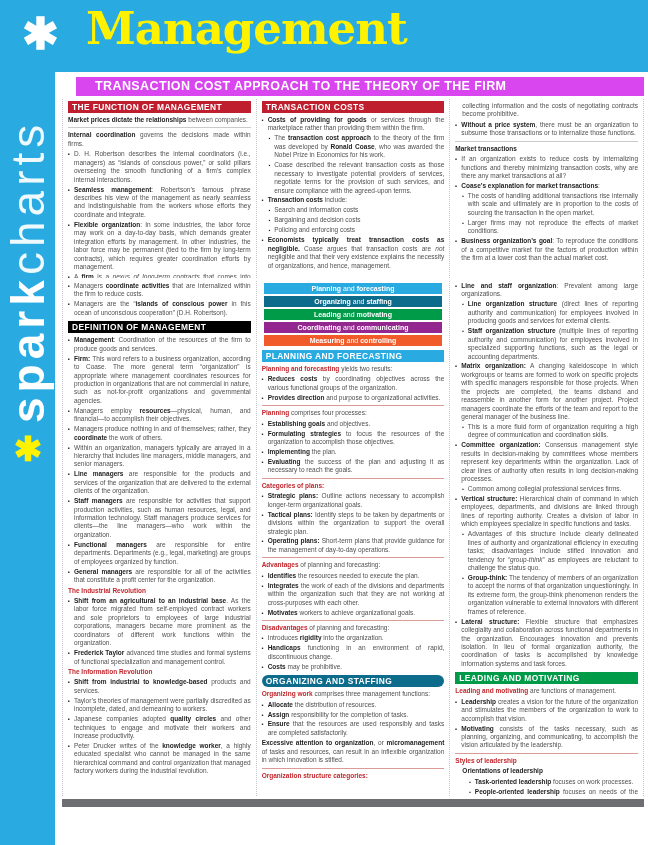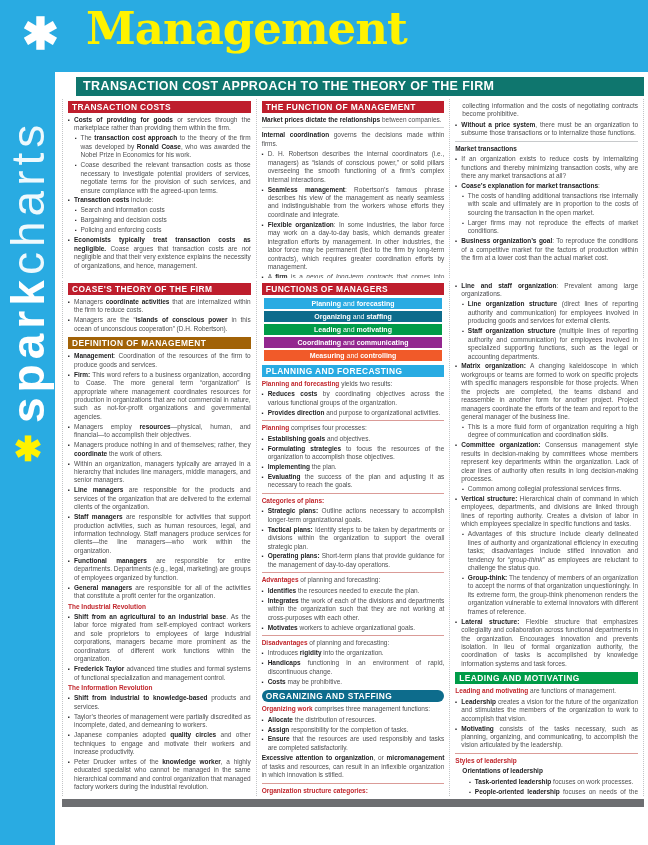--- a/index.html
+++ b/index.html
@@ -22,22 +22,22 @@
   .topbar { position:absolute; left:0; top:0; width:648px; height:72px; background:#29ABE2; }
   .topbar .h-ast { position:absolute; left:22px; top:8px; color:#ffffff; font-size:44px; font-weight:bold; }
   .topbar h1 {
     position:absolute; left:86px; top:2px; margin:0;
     font-family:"DejaVu Serif", serif; font-weight:bold;
     font-size:45px; color:#FFF200; letter-spacing:-1px;
   }
   
   .content { position:absolute; left:62px; top:72px; width:582px; }
   .banner {
-    margin-left:14px; height:19px; background:#0f766e; color:#ffffff;
-    font-weight:bold; font-size:12.5px; line-height:19px; padding-left:7px;
+    margin-left:14px; height:19px; background:#d946ef; color:#ffffff;
+    font-weight:bold; font-size:12.5px; line-height:19px; padding-left:19px;
     letter-spacing:.4px;
   }
   .banner.first { margin-top:5px; }
   .cols { display:flex; margin-top:3px; border-left:1px dotted #c3c5c7; border-right:1px dotted #c3c5c7; }
   #s1cols { height:179px; overflow:hidden; }
   #s2cols { height:515px; overflow:hidden; }
   .col { flex:1; padding:1px 5px 0 5px; font-size:6.5px; line-height:1.3; color:#4E4F51; text-align:justify; }
   .col + .col { border-left:1px dotted #c3c5c7; }
   .sec-h {
     height:12px; line-height:12px; color:#ffffff; font-weight:bold;
@@ -71,55 +71,20 @@
 
 <div class="topbar">
   <span class="h-ast">✱</span>
   <h1>Management</h1>
 </div>
 
 <div class="content">
   <div class="banner first">TRANSACTION COST APPROACH TO THE THEORY OF THE FIRM</div>
   <div class="cols" id="s1cols">
       <div class="col">
-        <div class="sec-h" style="background: rgb(190, 30, 45);">TRANSACTION COSTS</div>
-        <div class="li lvl1">
-          <span class="marker">▪</span>
-          <div class="li-text"><span class="seg-b">Costs of providing for goods</span><span> or services through the marketplace rather than providing them within the firm.</span></div>
-        </div>
-        <div class="li lvl2">
-          <span class="marker">▪</span>
-          <div class="li-text"><span>The </span><span class="seg-b">transaction cost approach</span><span> to the theory of the firm was developed by </span><span class="seg-b">Ronald Coase</span><span>, who was awarded the Nobel Prize in Economics for his work.</span></div>
-        </div>
-        <div class="li lvl2">
-          <span class="marker">▪</span>
-          <div class="li-text"><span>Coase described the relevant transaction costs as those necessary to investigate potential providers of services, negotiate terms for the provision of such services, and ensure compliance with the agreed-upon terms.</span></div>
-        </div>
-        <div class="li lvl1">
-          <span class="marker">▪</span>
-          <div class="li-text"><span class="seg-b">Transaction costs</span><span> include:</span></div>
-        </div>
-        <div class="li lvl2">
-          <span class="marker">▪</span>
-          <div class="li-text"><span>Search and information costs</span></div>
-        </div>
-        <div class="li lvl2">
-          <span class="marker">▪</span>
-          <div class="li-text"><span>Bargaining and decision costs</span></div>
-        </div>
-        <div class="li lvl2">
-          <span class="marker">▪</span>
-          <div class="li-text"><span>Policing and enforcing costs</span></div>
-        </div>
-        <div class="li lvl1">
-          <span class="marker">▪</span>
-          <div class="li-text"><span class="seg-b">Economists typically treat transaction costs as negligible.</span><span> Coase argues that transaction costs are </span><span class="seg-i">not</span><span> negligible and that their very existence explains the necessity of organizations, and hence, management.</span></div>
-        </div>
-      </div>
-      <div class="col">
         <div class="sec-h" style="background: rgb(190, 30, 45);">THE FUNCTION OF MANAGEMENT</div>
         <div class="para"><span class="seg-b">Market prices dictate the relationships</span><span> between companies.</span></div>
         <div class="rule"></div>
         <div class="para"><span class="seg-b">Internal coordination</span><span> governs the decisions made within firms.</span></div>
         <div class="li lvl1">
           <span class="marker">▪</span>
           <div class="li-text"><span>D. H. Robertson describes the internal coordinators (i.e., managers) as “islands of conscious power,” or solid pillars overseeing the smooth functioning of a firm’s complex internal interactions.</span></div>
         </div>
         <div class="li lvl1">
           <span class="marker">▪</span>
@@ -128,20 +93,55 @@
         <div class="li lvl1">
           <span class="marker">▪</span>
           <div class="li-text"><span class="seg-b">Flexible organization</span><span>: In some industries, the labor force may work on a day-to-day basis, which demands greater integration efforts by management. In other industries, the labor force may be permanent (tied to the firm by long-term contracts), which requires greater coordination efforts by management.</span></div>
         </div>
         <div class="li lvl1">
           <span class="marker">▪</span>
           <div class="li-text"><span>A </span><span class="seg-b">firm</span><span> is a </span><span class="seg-i">nexus of long-term contracts</span><span> that comes into existence when short-term contracts are unsuitable. Short-term contracts may become unsuitable when the costs of</span></div>
         </div>
       </div>
       <div class="col">
+        <div class="sec-h" style="background: rgb(190, 30, 45);">TRANSACTION COSTS</div>
+        <div class="li lvl1">
+          <span class="marker">▪</span>
+          <div class="li-text"><span class="seg-b">Costs of providing for goods</span><span> or services through the marketplace rather than providing them within the firm.</span></div>
+        </div>
+        <div class="li lvl2">
+          <span class="marker">▪</span>
+          <div class="li-text"><span>The </span><span class="seg-b">transaction cost approach</span><span> to the theory of the firm was developed by </span><span class="seg-b">Ronald Coase</span><span>, who was awarded the Nobel Prize in Economics for his work.</span></div>
+        </div>
+        <div class="li lvl2">
+          <span class="marker">▪</span>
+          <div class="li-text"><span>Coase described the relevant transaction costs as those necessary to investigate potential providers of services, negotiate terms for the provision of such services, and ensure compliance with the agreed-upon terms.</span></div>
+        </div>
+        <div class="li lvl1">
+          <span class="marker">▪</span>
+          <div class="li-text"><span class="seg-b">Transaction costs</span><span> include:</span></div>
+        </div>
+        <div class="li lvl2">
+          <span class="marker">▪</span>
+          <div class="li-text"><span>Search and information costs</span></div>
+        </div>
+        <div class="li lvl2">
+          <span class="marker">▪</span>
+          <div class="li-text"><span>Bargaining and decision costs</span></div>
+        </div>
+        <div class="li lvl2">
+          <span class="marker">▪</span>
+          <div class="li-text"><span>Policing and enforcing costs</span></div>
+        </div>
+        <div class="li lvl1">
+          <span class="marker">▪</span>
+          <div class="li-text"><span class="seg-b">Economists typically treat transaction costs as negligible.</span><span> Coase argues that transaction costs are </span><span class="seg-i">not</span><span> negligible and that their very existence explains the necessity of organizations, and hence, management.</span></div>
+        </div>
+      </div>
+      <div class="col">
         <div class="para ind1"><span>collecting information and the costs of negotiating contracts become prohibitive.</span></div>
         <div class="li lvl1">
           <span class="marker">▪</span>
           <div class="li-text"><span class="seg-b">Without a price system</span><span>, there must be an organization to subsume those transactions or to internalize those functions.</span></div>
         </div>
         <div class="rule"></div>
         <div class="para"><span class="seg-b">Market transactions</span></div>
         <div class="li lvl1">
           <span class="marker">▪</span>
           <div class="li-text"><span>If an organization exists to reduce costs by internalizing functions and thereby minimizing transaction costs, why are there any market transactions at all?</span></div>
@@ -159,30 +159,29 @@
           <div class="li-text"><span>Larger firms may not reproduce the effects of market conditions.</span></div>
         </div>
         <div class="li lvl1">
           <span class="marker">▪</span>
           <div class="li-text"><span class="seg-b">Business organization’s goal</span><span>: To reproduce the conditions of a competitive market for the factors of production within the firm at a lower cost than the actual market cost.</span></div>
         </div>
       </div>
     </div>
   <div class="cols" id="s2cols">
       <div class="col">
-        <div class="sec-h" style="background: rgb(190, 30, 45);">COASE'S THEORY OF THE FIRM</div>
         <div class="li lvl1">
           <span class="marker">▪</span>
           <div class="li-text"><span>Managers </span><span class="seg-b">coordinate activities</span><span> that are internalized within the firm to reduce costs.</span></div>
         </div>
         <div class="li lvl1">
           <span class="marker">▪</span>
           <div class="li-text"><span>Managers are the “</span><span class="seg-b">islands of conscious power</span><span> in this ocean of unconscious cooperation” (D.H. Robertson).</span></div>
         </div>
-        <div class="sec-h" style="background: #a16207;">DEFINITION OF MANAGEMENT</div>
+        <div class="sec-h" style="background: #000000;">DEFINITION OF MANAGEMENT</div>
         <div class="li lvl1">
           <span class="marker">▪</span>
           <div class="li-text"><span class="seg-b">Management</span><span>: Coordination of the resources of the firm to produce goods and services.</span></div>
         </div>
         <div class="li lvl1">
           <span class="marker">▪</span>
           <div class="li-text"><span class="seg-b">Firm:</span><span> This word refers to a business organization, according to Coase. The more general term “organization” is appropriate where management coordinates resources for production in organizations that are not commercial in nature, such as not-for-profit organizations and governmental agencies.</span></div>
         </div>
         <div class="li lvl1">
           <span class="marker">▪</span>
@@ -233,21 +232,20 @@
         <div class="li lvl1">
           <span class="marker">▪</span>
           <div class="li-text"><span>Japanese companies adopted </span><span class="seg-b">quality circles</span><span> and other techniques to engage and motivate their workers and increase productivity.</span></div>
         </div>
         <div class="li lvl1">
           <span class="marker">▪</span>
           <div class="li-text"><span>Peter Drucker writes of the </span><span class="seg-b">knowledge worker</span><span>, a highly educated specialist who cannot be managed in the same hierarchical command and control organization that managed factory workers during the industrial revolution.</span></div>
         </div>
       </div>
       <div class="col">
-        <div class="sec-h" style="background: rgb(190, 30, 45);">FUNCTIONS OF MANAGERS</div>
         <div class="bars">
           <div class="bar" style="background: rgb(41, 171, 226);"><span class="seg-b">Planning</span><span> and </span><span class="seg-b">forecasting</span></div>
           <div class="bar" style="background: rgb(13, 108, 140);"><span class="seg-b">Organizing</span><span> and </span><span class="seg-b">staffing</span></div>
           <div class="bar" style="background: rgb(0, 155, 72);"><span class="seg-b">Leading</span><span> and </span><span class="seg-b">motivating</span></div>
           <div class="bar" style="background: rgb(147, 39, 143);"><span class="seg-b">Coordinating</span><span> and </span><span class="seg-b">communicating</span></div>
           <div class="bar" style="background: rgb(241, 90, 41);"><span class="seg-b">Measuring</span><span> and </span><span class="seg-b">controlling</span></div>
         </div>
         <div class="sec-h" style="background: rgb(41, 171, 226);">PLANNING AND FORECASTING</div>
         <div class="para"><span class="seg-r">Planning and forecasting</span><span> yields two results:</span></div>
         <div class="li lvl1">

